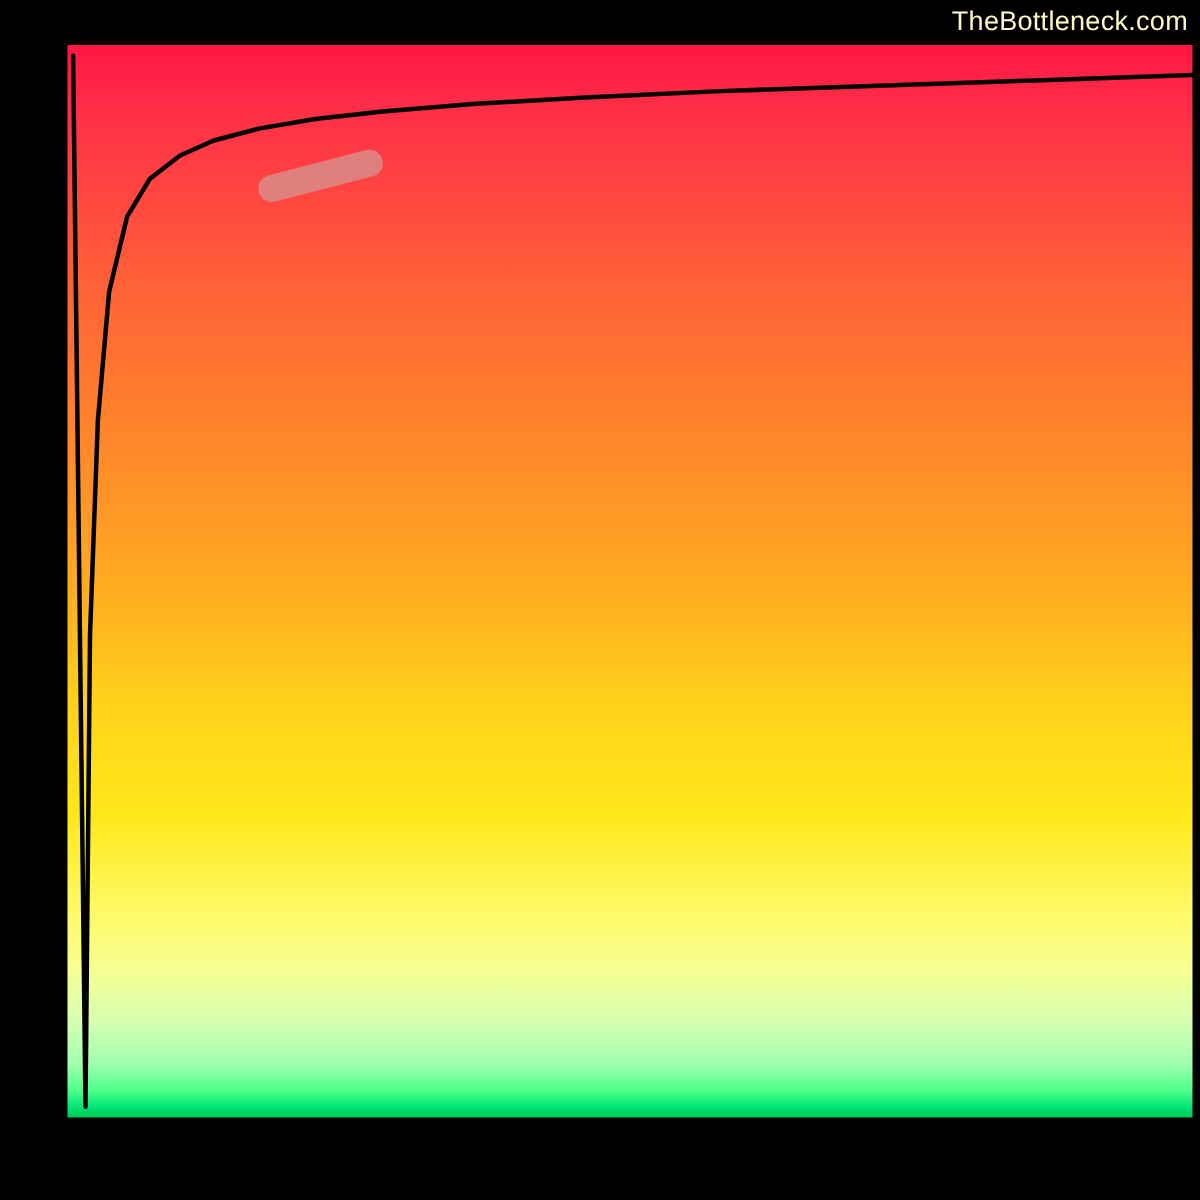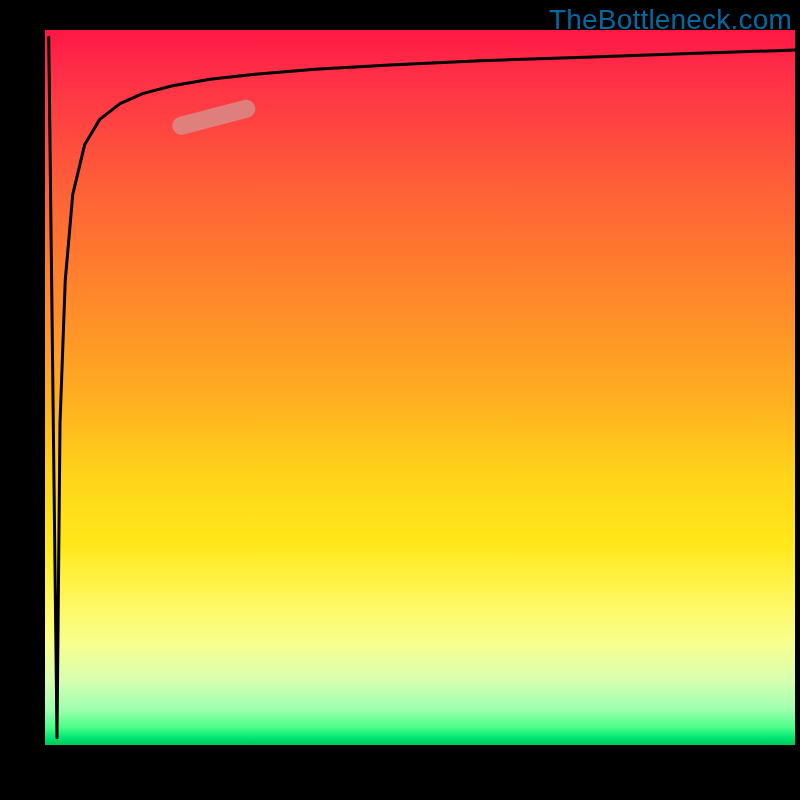--- a/index.html
+++ b/index.html
@@ -46,22 +46,22 @@
     position: absolute;
     left: 0;
     top: 0;
     width: 800px;
     height: 800px;
   }
   .watermark {
     position: absolute;
     top: 4px;
     right: 8px;
-    color: #0369a1;
-    font-size: 28px;
+    color: #fef9c3;
+    font-size: 18px;
     letter-spacing: 0.2px;
     font-family: Arial, Helvetica, sans-serif;
   }
 </style>
 </head>
 <body>
 
 <div class="stage">
 
   <div class="plot-area"></div>

